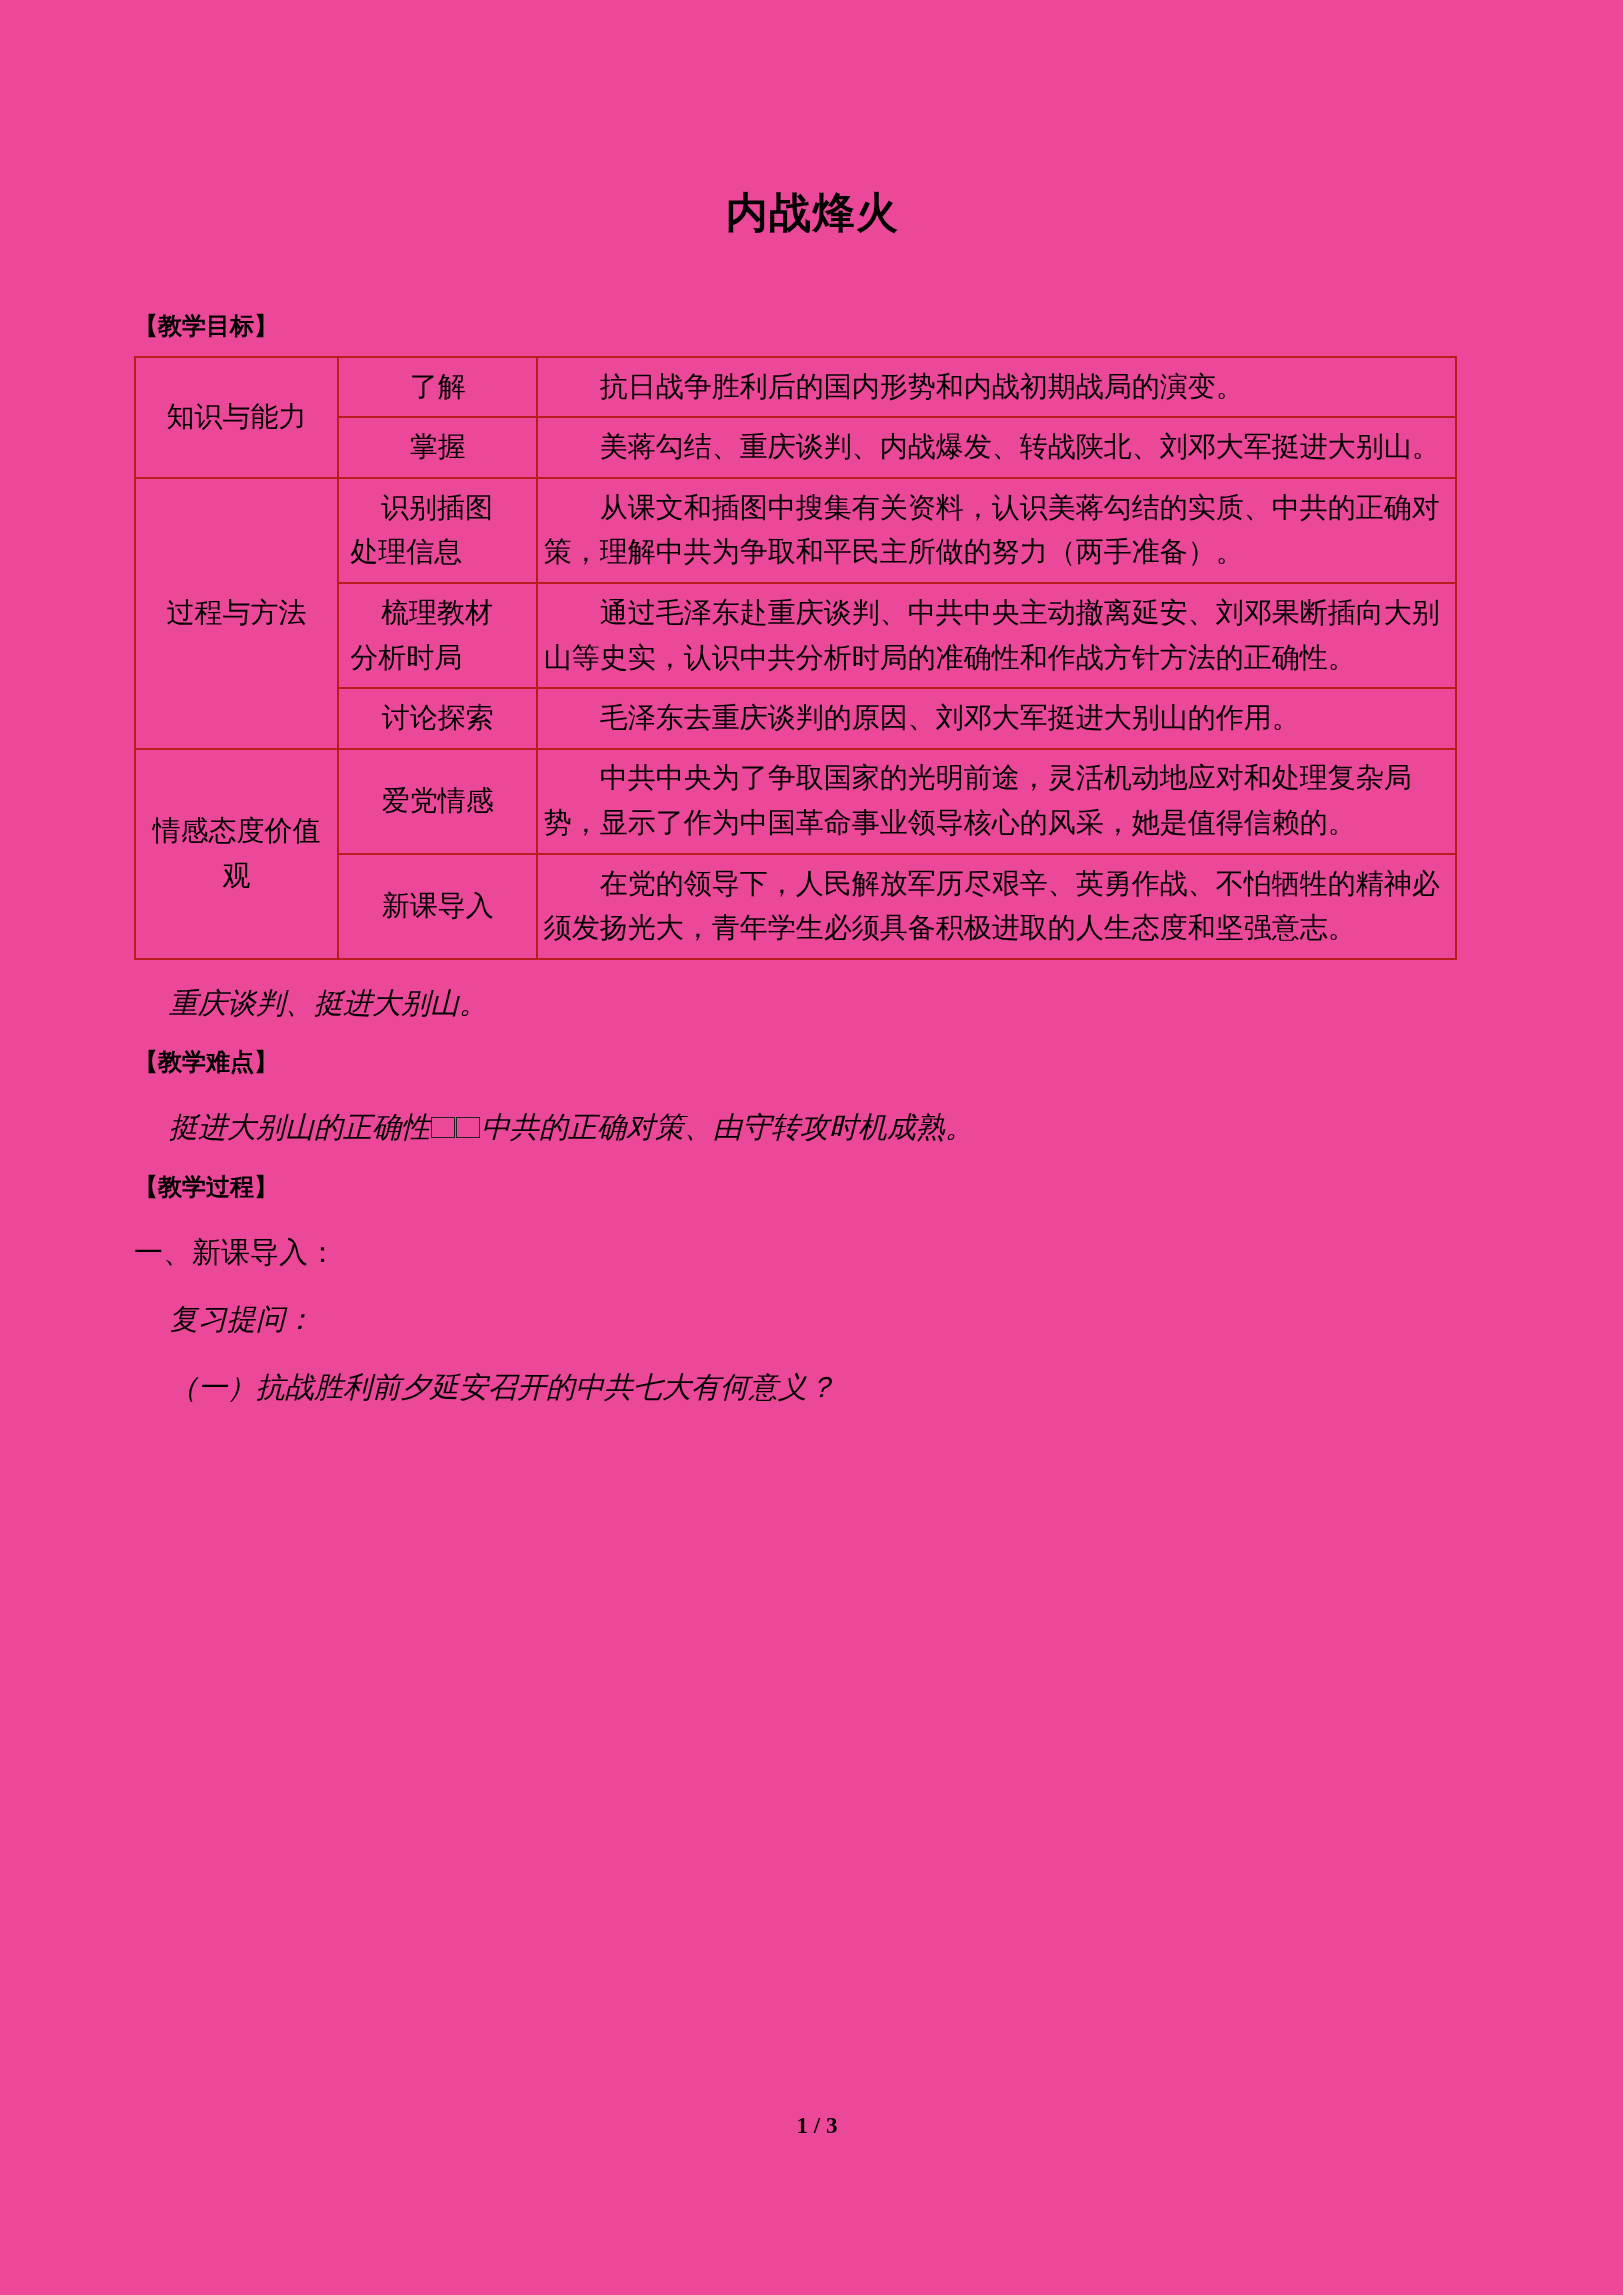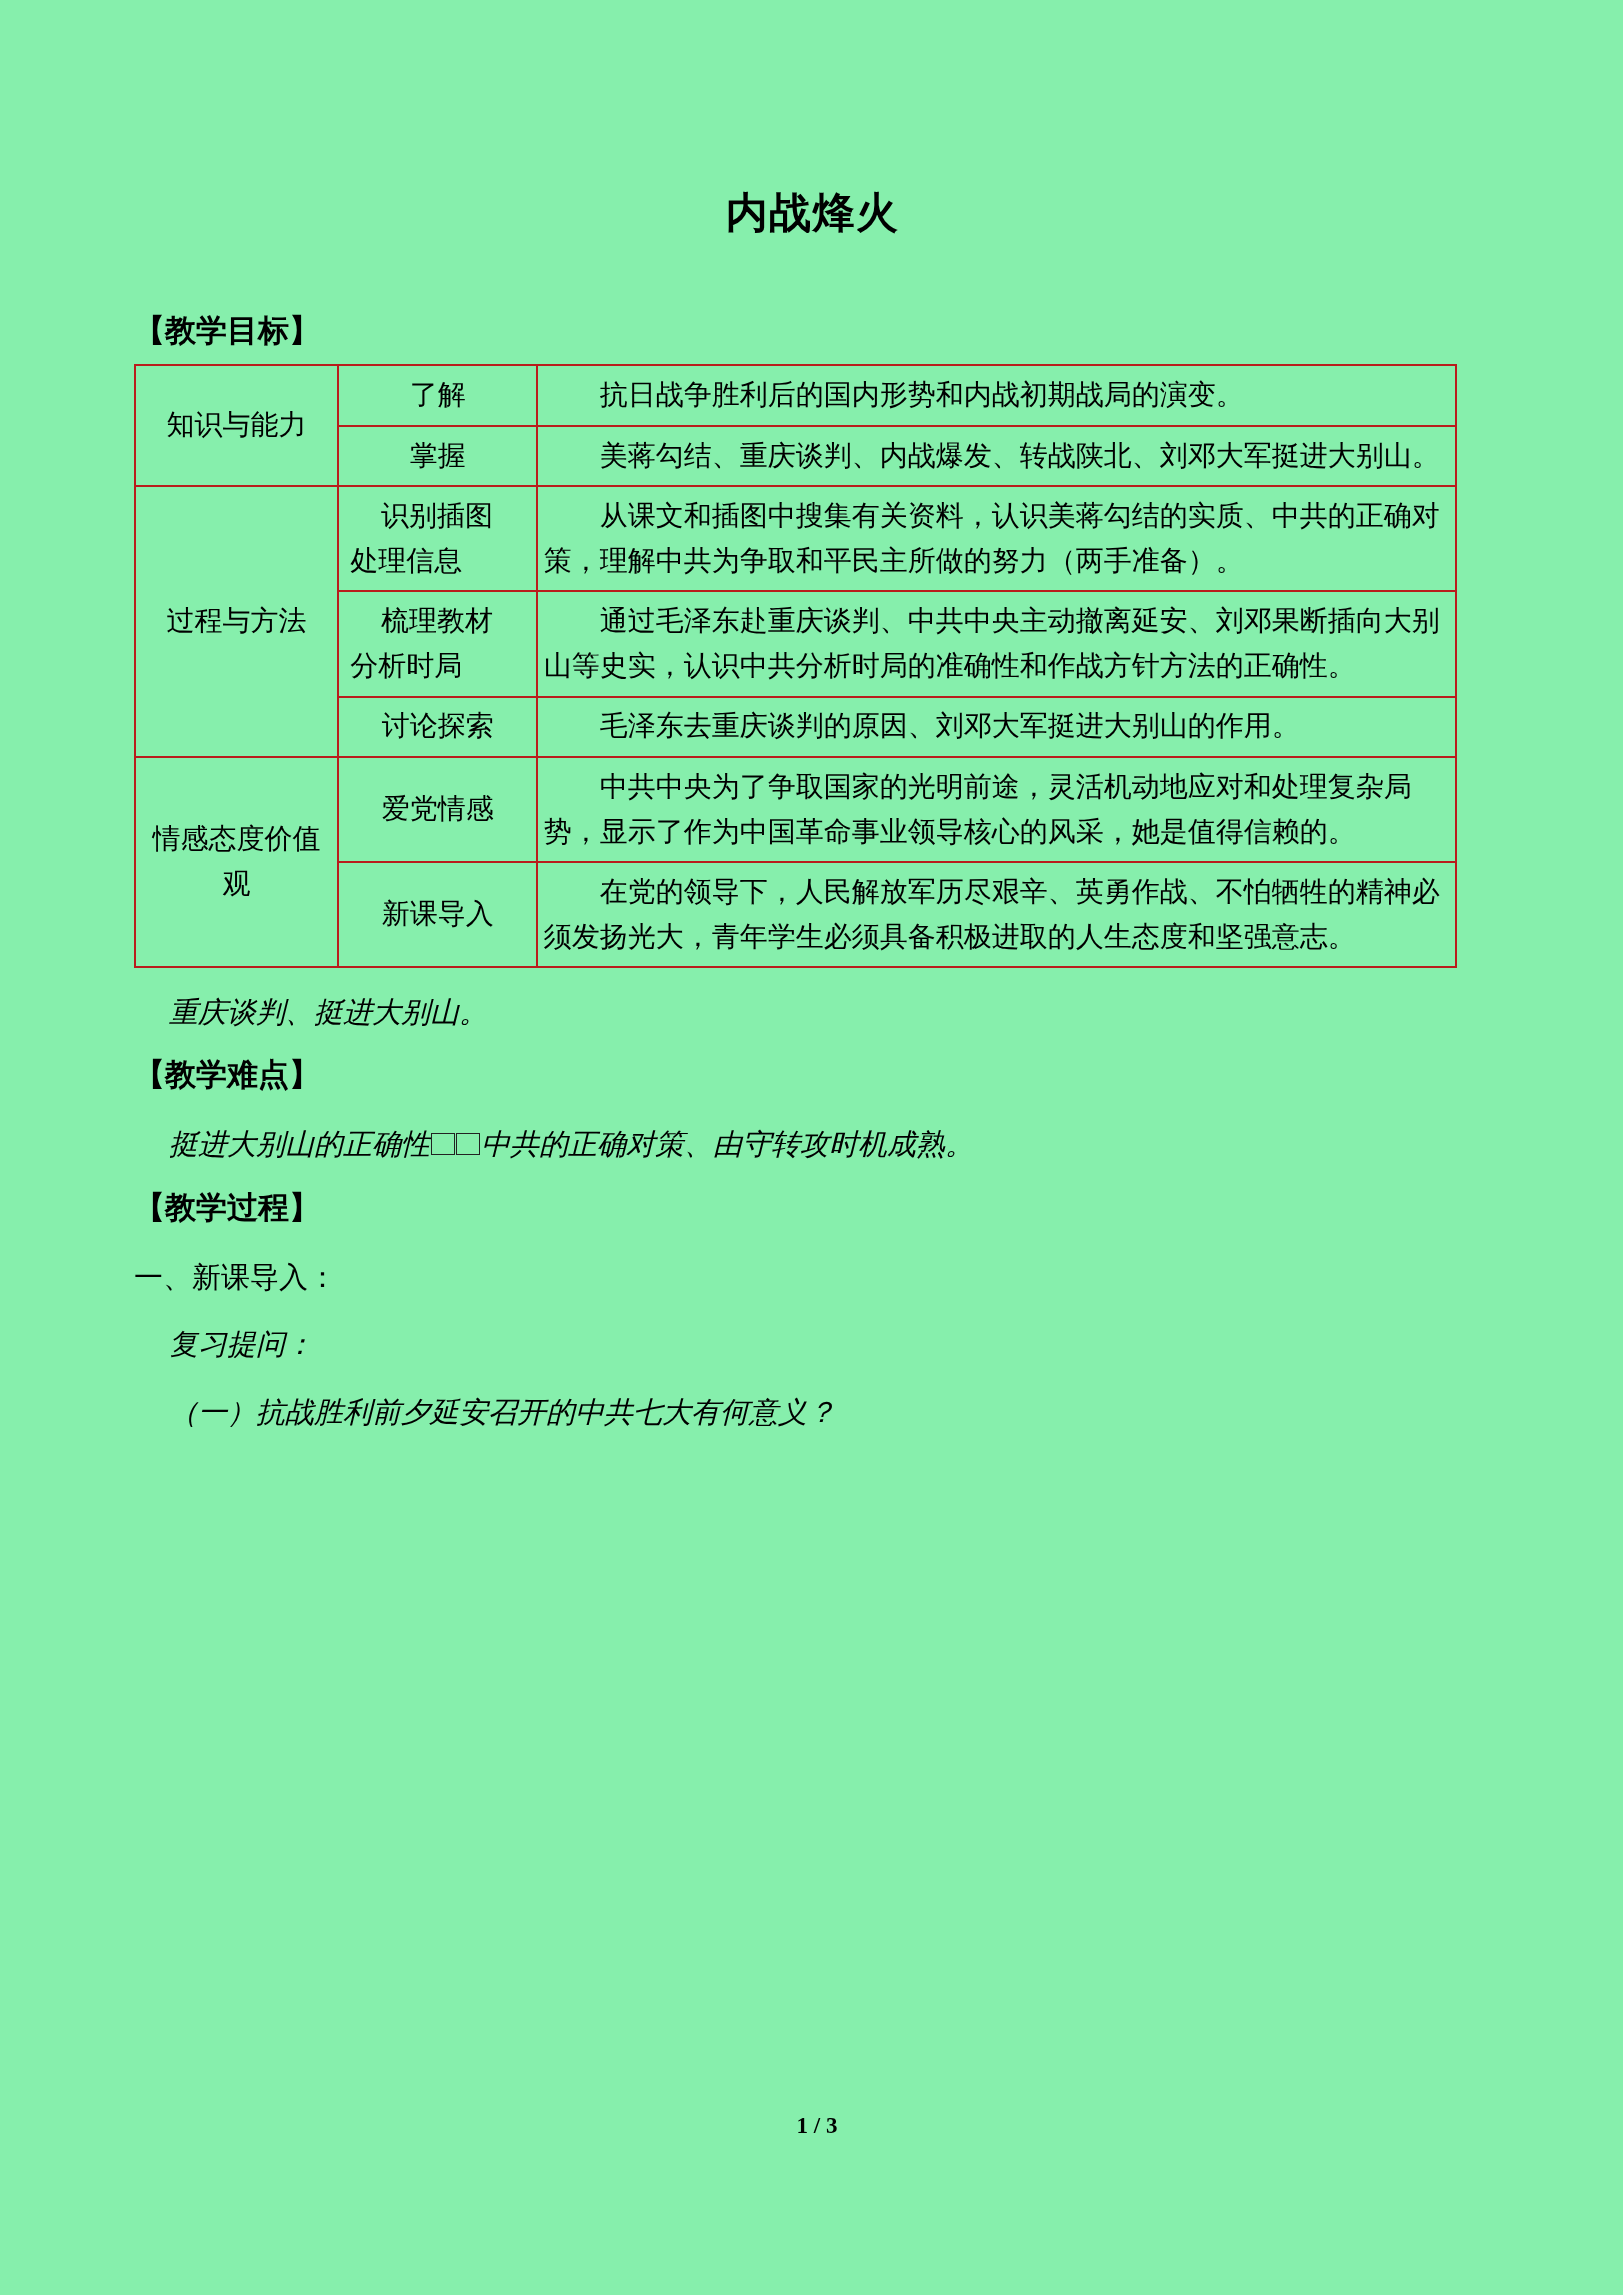--- a/index.html
+++ b/index.html
@@ -8,21 +8,21 @@
     background: #ffffff;
   }
   body {
     font-family: "Liberation Serif", "DejaVu Serif", serif;
     color: #000000;
   }
   .page {
     width: 1623px;
     height: 2295px;
     position: relative;
-    background: #86efac;
+    background: #ec4899;
     box-sizing: border-box;
     padding: 0;
     overflow: hidden;
   }
   .content {
     position: absolute;
     left: 134px;
     top: 0;
     width: 1357px;
   }
@@ -34,21 +34,21 @@
     font-weight: bold;
     letter-spacing: 1.4px;
     margin: 0;
     padding-top: 190px;
     line-height: 1.1;
     font-family: "Liberation Serif", "DejaVu Serif", serif;
   }
 
   
   .section-heading {
-    font-size: 31px;
+    font-size: 24px;
     font-weight: bold;
     margin: 0;
     line-height: 1.2;
     letter-spacing: 0px;
   }
   .h-teach-goal { padding-top: 76px; padding-bottom: 15px; }
   .h-key        { padding-top: 12.3px; padding-bottom: 6.8px; }
   .h-difficult  { padding-top: 16.4px; padding-bottom: 6.8px; }
   .h-process    { padding-top: 17.7px; padding-bottom: 6.8px; }
 

